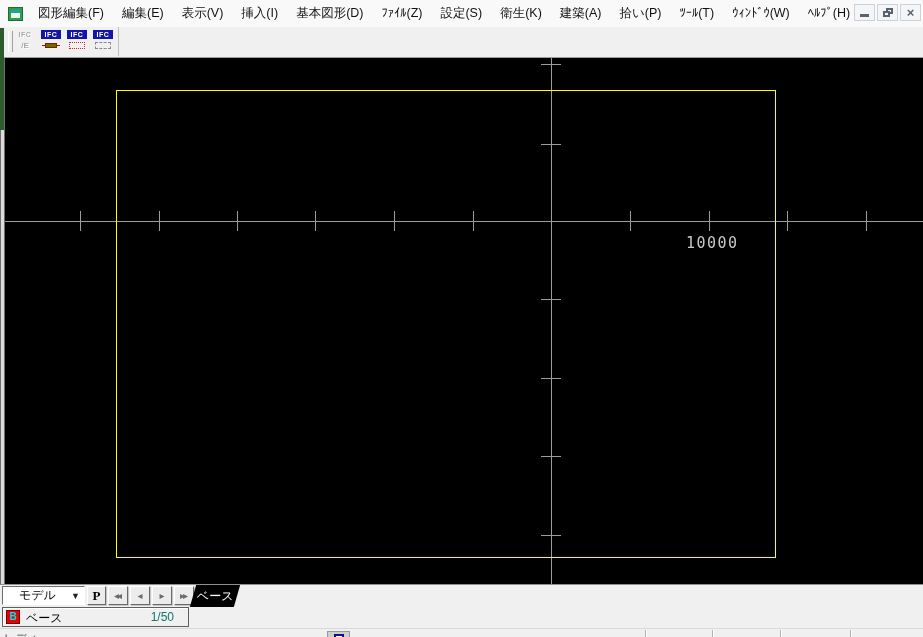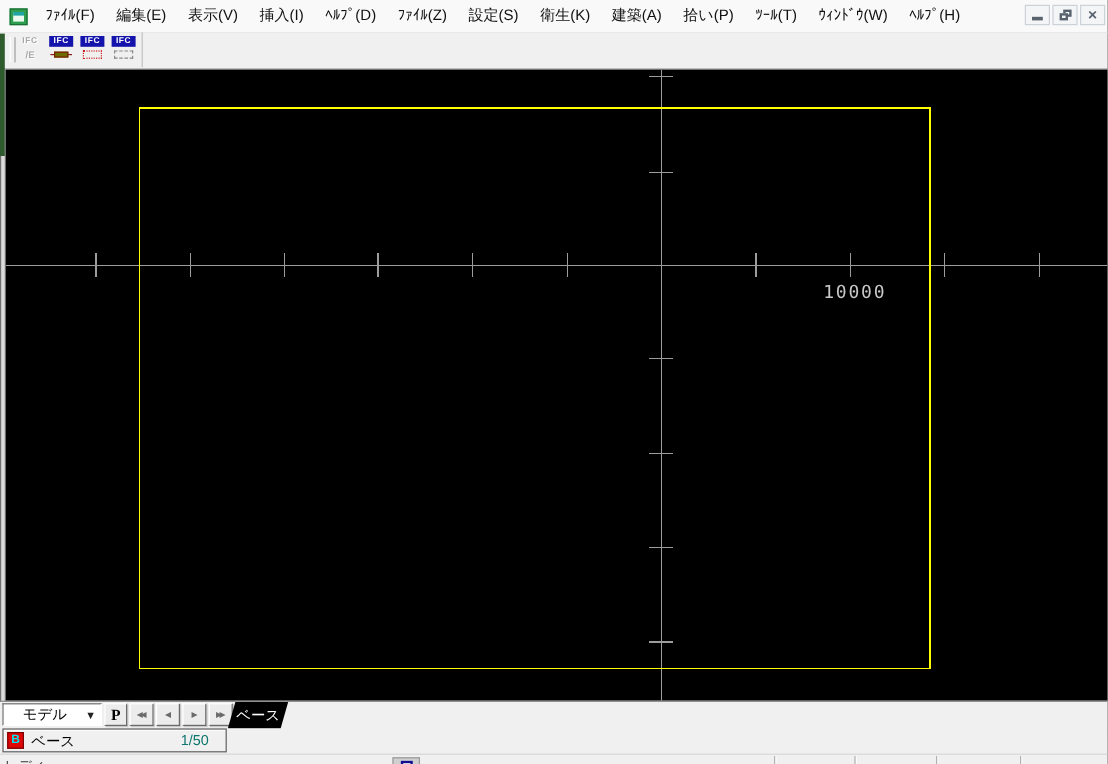--- a/index.html
+++ b/index.html
@@ -84,25 +84,25 @@
     border:1px solid #9a9a9a;display:flex;justify-content:center;}
   .status-taskicon .sq{width:10px;height:10px;border:2px solid #10108e;background:#ffffff;margin-top:2px;box-sizing:border-box;}
   .status-sep{position:absolute;top:1px;bottom:0;width:1px;background:#b2b2b2;box-shadow:1px 0 0 #ffffff;}
 </style>
 </head>
 <body>
 
 <div class="menubar">
   <div class="app-icon"></div>
   <div class="menu-items">
-      <span class="menu-item">ﾌｧｲﾙ(F)</span>
+      <span class="menu-item">図形編集(F)</span>
       <span class="menu-item">編集(E)</span>
       <span class="menu-item">表示(V)</span>
       <span class="menu-item">挿入(I)</span>
-      <span class="menu-item">ﾍﾙﾌﾟ(D)</span>
+      <span class="menu-item">基本図形(D)</span>
       <span class="menu-item">ﾌｧｲﾙ(Z)</span>
       <span class="menu-item">設定(S)</span>
       <span class="menu-item">衛生(K)</span>
       <span class="menu-item">建築(A)</span>
       <span class="menu-item">拾い(P)</span>
       <span class="menu-item">ﾂｰﾙ(T)</span>
       <span class="menu-item">ｳｨﾝﾄﾞｳ(W)</span>
       <span class="menu-item">ﾍﾙﾌﾟ(H)</span>
     </div>
   <div class="win-controls">

